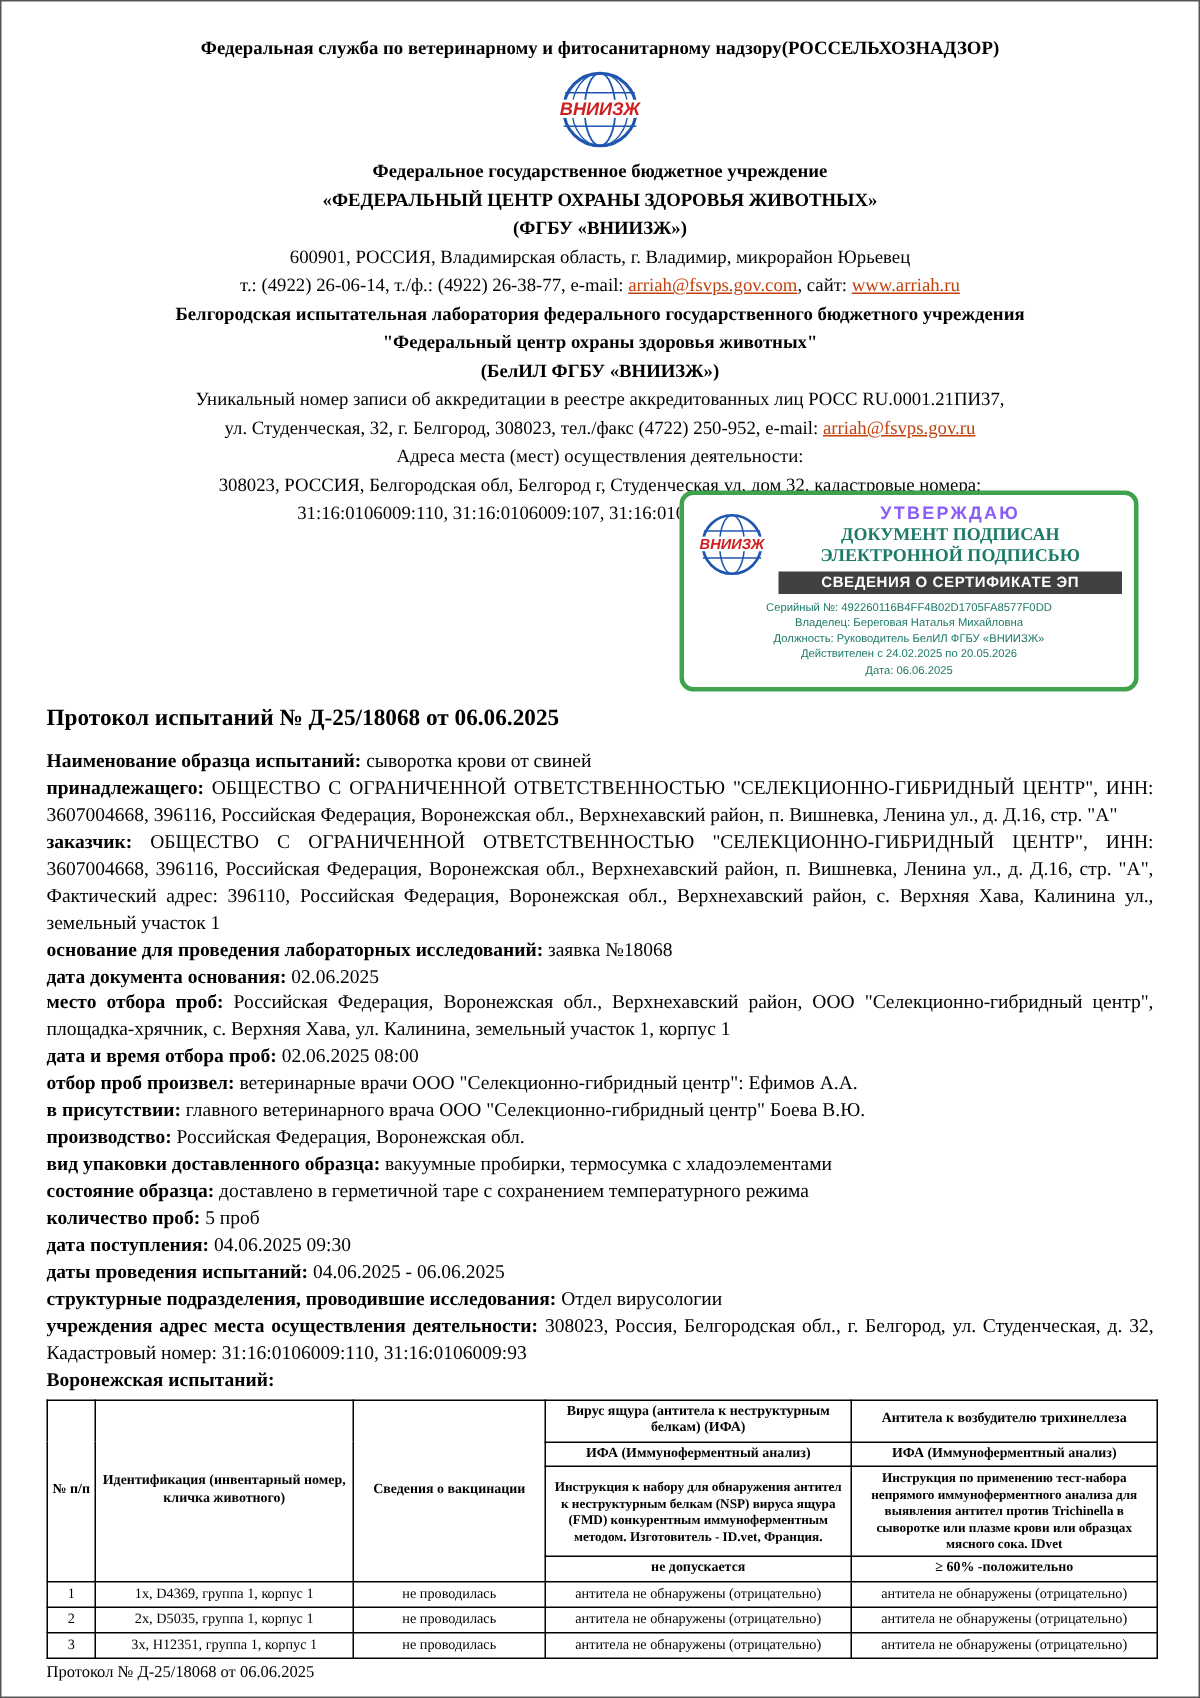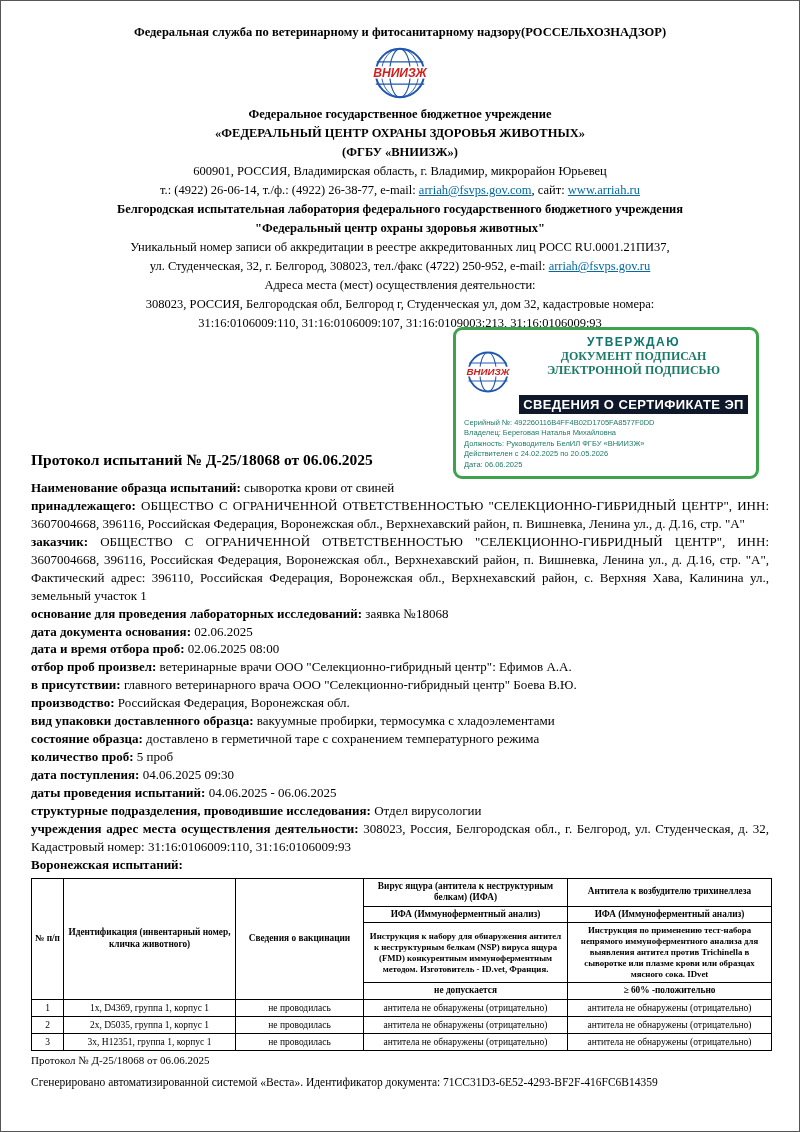--- a/index.html
+++ b/index.html
@@ -6,36 +6,36 @@
   html,body { background:#fff; }
   .page {
     width:800px; height:1132px; position:relative; overflow:hidden;
     background:#fff; color:#000; border:1px solid #555;
     font-family:"Liberation Serif", serif;
     padding:22px 30px 0 30px;
   }
   .h-line { text-align:center; font-size:12.5px; line-height:19px; }
   .bold { font-weight:bold; }
   .logo-wrap { text-align:center; margin:4px 0 3px 0; height:56px; }
-  .link { color:#0369a1; text-decoration:underline; cursor:pointer; }
+  .link { color:#c2410c; text-decoration:underline; cursor:pointer; }
 
   
   .stamp {
     position:absolute; top:326px; right:40px; width:306px;
     border:3px solid #3fa34d; border-radius:9px; background:#fff;
     padding:5px 8px 6px 8px;
     font-family:"Liberation Sans", sans-serif;
   }
   .stamp-top { display:flex; gap:7px; align-items:center; }
   .stamp-logo { flex:0 0 48px; }
   .stamp-head { flex:1; text-align:center; }
-  .stamp-approve { font-size:12px; font-weight:bold; color:#0f766e; letter-spacing:1.5px; }
+  .stamp-approve { font-size:12px; font-weight:bold; color:#8b5cf6; letter-spacing:1.5px; }
   .stamp-signed { font-size:12px; font-weight:bold; color:#1d7a68; line-height:1.2;font-family:Liberation Serif, serif; }
-  .stamp-band { margin-top:17px; background:#0f172a; color:#fff; font-size:13px; font-weight:bold; padding:2px 0; letter-spacing:.4px; }
-  .stamp-details { margin-top:4px; font-size:7.5px; color:#1d7a68; line-height:1.4; text-align:left; }
+  .stamp-band { margin-top:3px; background:#404040; color:#fff; font-size:10px; font-weight:bold; padding:2px 0; letter-spacing:.4px; }
+  .stamp-details { margin-top:4px; font-size:7.5px; color:#1d7a68; line-height:1.4; text-align:center; }
 
   .title { text-align:left; font-size:15.5px; font-weight:bold; margin-top:118px; margin-bottom:10px; }
 
   .fields { font-size:13px; line-height:1.38; text-align:justify; }
   .fields p { margin:0; }
   .results-label { font-weight:bold; }
 
   table.results { border-collapse:collapse; width:740px; margin-top:4px; table-layout:fixed; }
   table.results th, table.results td {
     border:1px solid #000; text-align:center; vertical-align:middle;
@@ -67,20 +67,21 @@
         <text x="32" y="33" text-anchor="middle" font-family="Liberation Sans, sans-serif" font-size="13" font-style="italic" font-weight="bold" fill="#cf1f1f">ВНИИЗЖ</text>
       </svg>
     </div>
     <p class="h-line bold">Федеральное государственное бюджетное учреждение</p>
     <p class="h-line bold">«ФЕДЕРАЛЬНЫЙ ЦЕНТР ОХРАНЫ ЗДОРОВЬЯ ЖИВОТНЫХ»</p>
     <p class="h-line bold">(ФГБУ «ВНИИЗЖ»)</p>
     <p class="h-line">600901, РОССИЯ, Владимирская область, г. Владимир, микрорайон Юрьевец</p>
     <p class="h-line"><span>т.: (4922) 26-06-14, т./ф.: (4922) 26-38-77, e-mail: </span><span class="link">arriah@fsvps.gov.com</span><span>, сайт: </span><span class="link">www.arriah.ru</span></p>
     <p class="h-line bold">Белгородская испытательная лаборатория федерального государственного бюджетного учреждения</p>
     <p class="h-line bold">"Федеральный центр охраны здоровья животных"</p>
+    <p class="h-line bold">(БелИЛ ФГБУ «ВНИИЗЖ»)</p>
     <p class="h-line">Уникальный номер записи об аккредитации в реестре аккредитованных лиц РОСС RU.0001.21ПИ37,</p>
     <p class="h-line"><span>ул. Студенческая, 32, г. Белгород, 308023, тел./факс (4722) 250-952, e-mail: </span><span class="link">arriah@fsvps.gov.ru</span></p>
     <p class="h-line">Адреса места (мест) осуществления деятельности:</p>
     <p class="h-line">308023, РОССИЯ, Белгородская обл, Белгород г, Студенческая ул, дом 32, кадастровые номера:</p>
     <p class="h-line">31:16:0106009:110, 31:16:0106009:107, 31:16:0109003:213, 31:16:0106009:93</p>
   </div>
 
   <div class="stamp">
     <div class="stamp-top">
       <div class="stamp-logo">
@@ -110,20 +111,21 @@
   </div>
 
   <h1 class="title">Протокол испытаний № Д-25/18068 от 06.06.2025</h1>
 
   <div class="fields">
       <p><b>Наименование образца испытаний:</b><span> сыворотка крови от свиней</span></p>
       <p><b>принадлежащего:</b><span> ОБЩЕСТВО С ОГРАНИЧЕННОЙ ОТВЕТСТВЕННОСТЬЮ "СЕЛЕКЦИОННО-ГИБРИДНЫЙ ЦЕНТР", ИНН: 3607004668, 396116, Российская Федерация, Воронежская обл., Верхнехавский район, п. Вишневка, Ленина ул., д. Д.16, стр. "А"</span></p>
       <p><b>заказчик:</b><span> ОБЩЕСТВО С ОГРАНИЧЕННОЙ ОТВЕТСТВЕННОСТЬЮ "СЕЛЕКЦИОННО-ГИБРИДНЫЙ ЦЕНТР", ИНН: 3607004668, 396116, Российская Федерация, Воронежская обл., Верхнехавский район, п. Вишневка, Ленина ул., д. Д.16, стр. "А", Фактический адрес: 396110, Российская Федерация, Воронежская обл., Верхнехавский район, с. Верхняя Хава, Калинина ул., земельный участок 1</span></p>
       <p><b>основание для проведения лабораторных исследований:</b><span> заявка №18068</span></p>
       <p><b>дата документа основания:</b><span> 02.06.2025</span></p>
+      <p><b>место отбора проб:</b><span> Российская Федерация, Воронежская обл., Верхнехавский район, ООО "Селекционно-гибридный центр", площадка-хрячник, с. Верхняя Хава, ул. Калинина, земельный участок 1, корпус 1</span></p>
       <p><b>дата и время отбора проб:</b><span> 02.06.2025 08:00</span></p>
       <p><b>отбор проб произвел:</b><span> ветеринарные врачи ООО "Селекционно-гибридный центр": Ефимов А.А.</span></p>
       <p><b>в присутствии:</b><span> главного ветеринарного врача ООО "Селекционно-гибридный центр" Боева В.Ю.</span></p>
       <p><b>производство:</b><span> Российская Федерация, Воронежская обл.</span></p>
       <p><b>вид упаковки доставленного образца:</b><span> вакуумные пробирки, термосумка с хладоэлементами</span></p>
       <p><b>состояние образца:</b><span> доставлено в герметичной таре с сохранением температурного режима</span></p>
       <p><b>количество проб:</b><span> 5 проб</span></p>
       <p><b>дата поступления:</b><span> 04.06.2025 09:30</span></p>
       <p><b>даты проведения испытаний:</b><span> 04.06.2025 - 06.06.2025</span></p>
       <p><b>структурные подразделения, проводившие исследования:</b><span> Отдел вирусологии</span></p>

